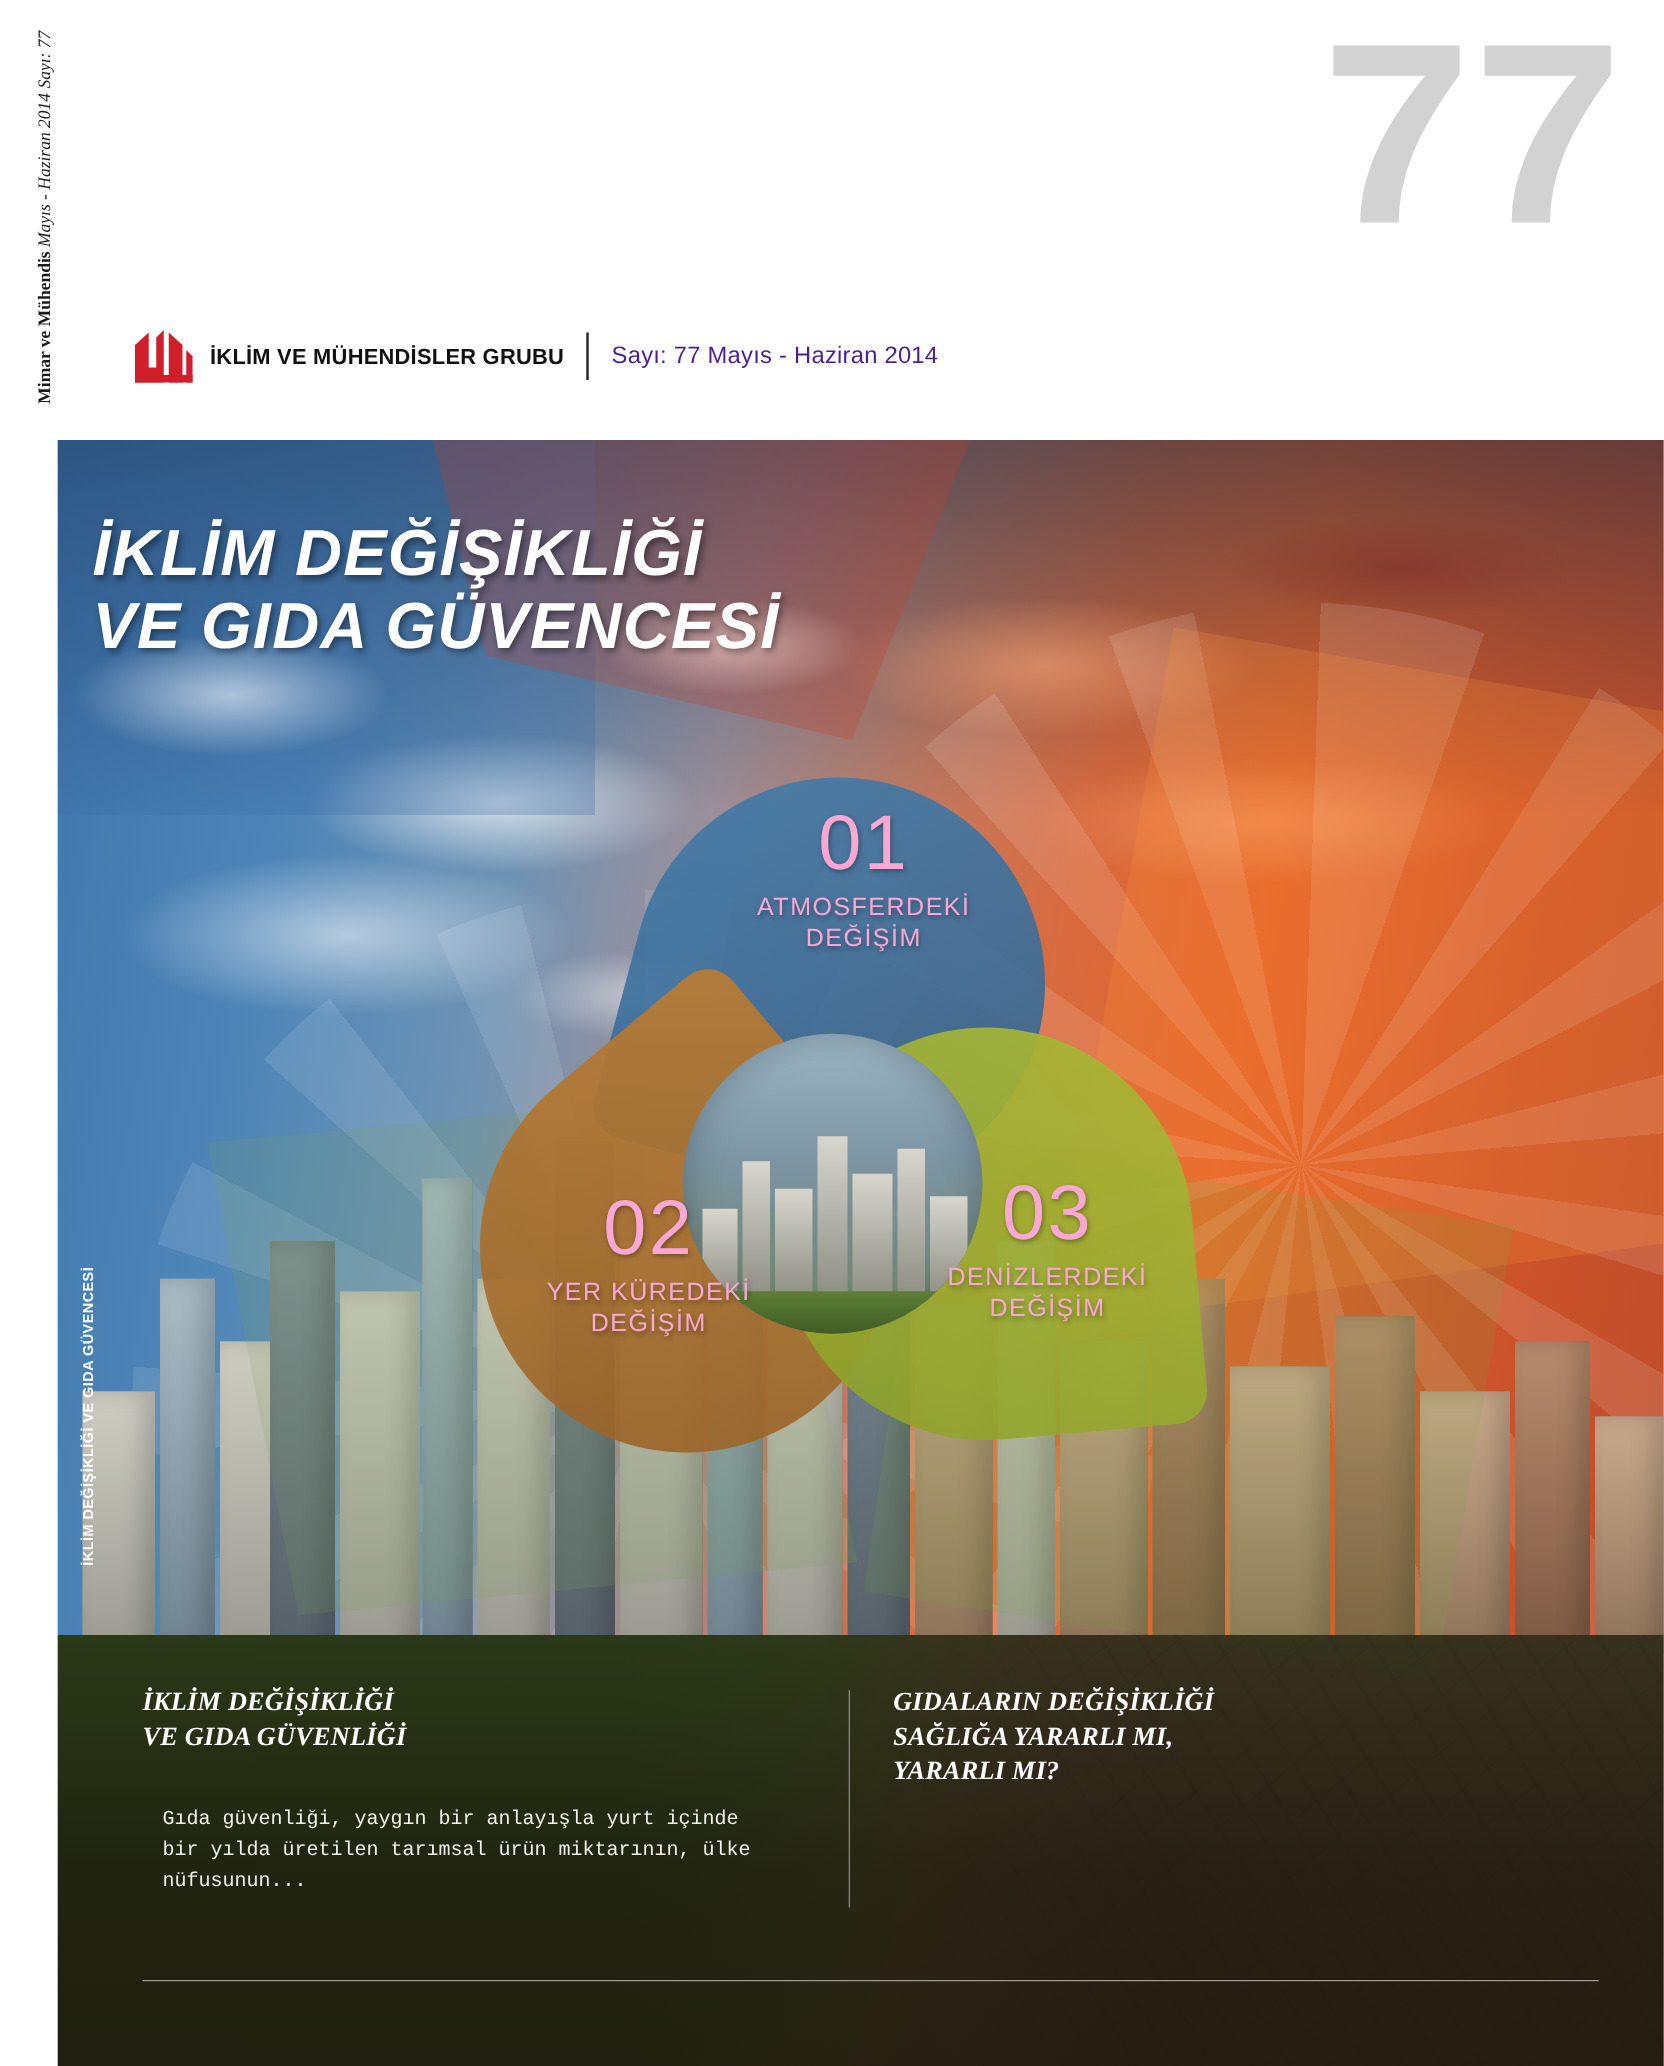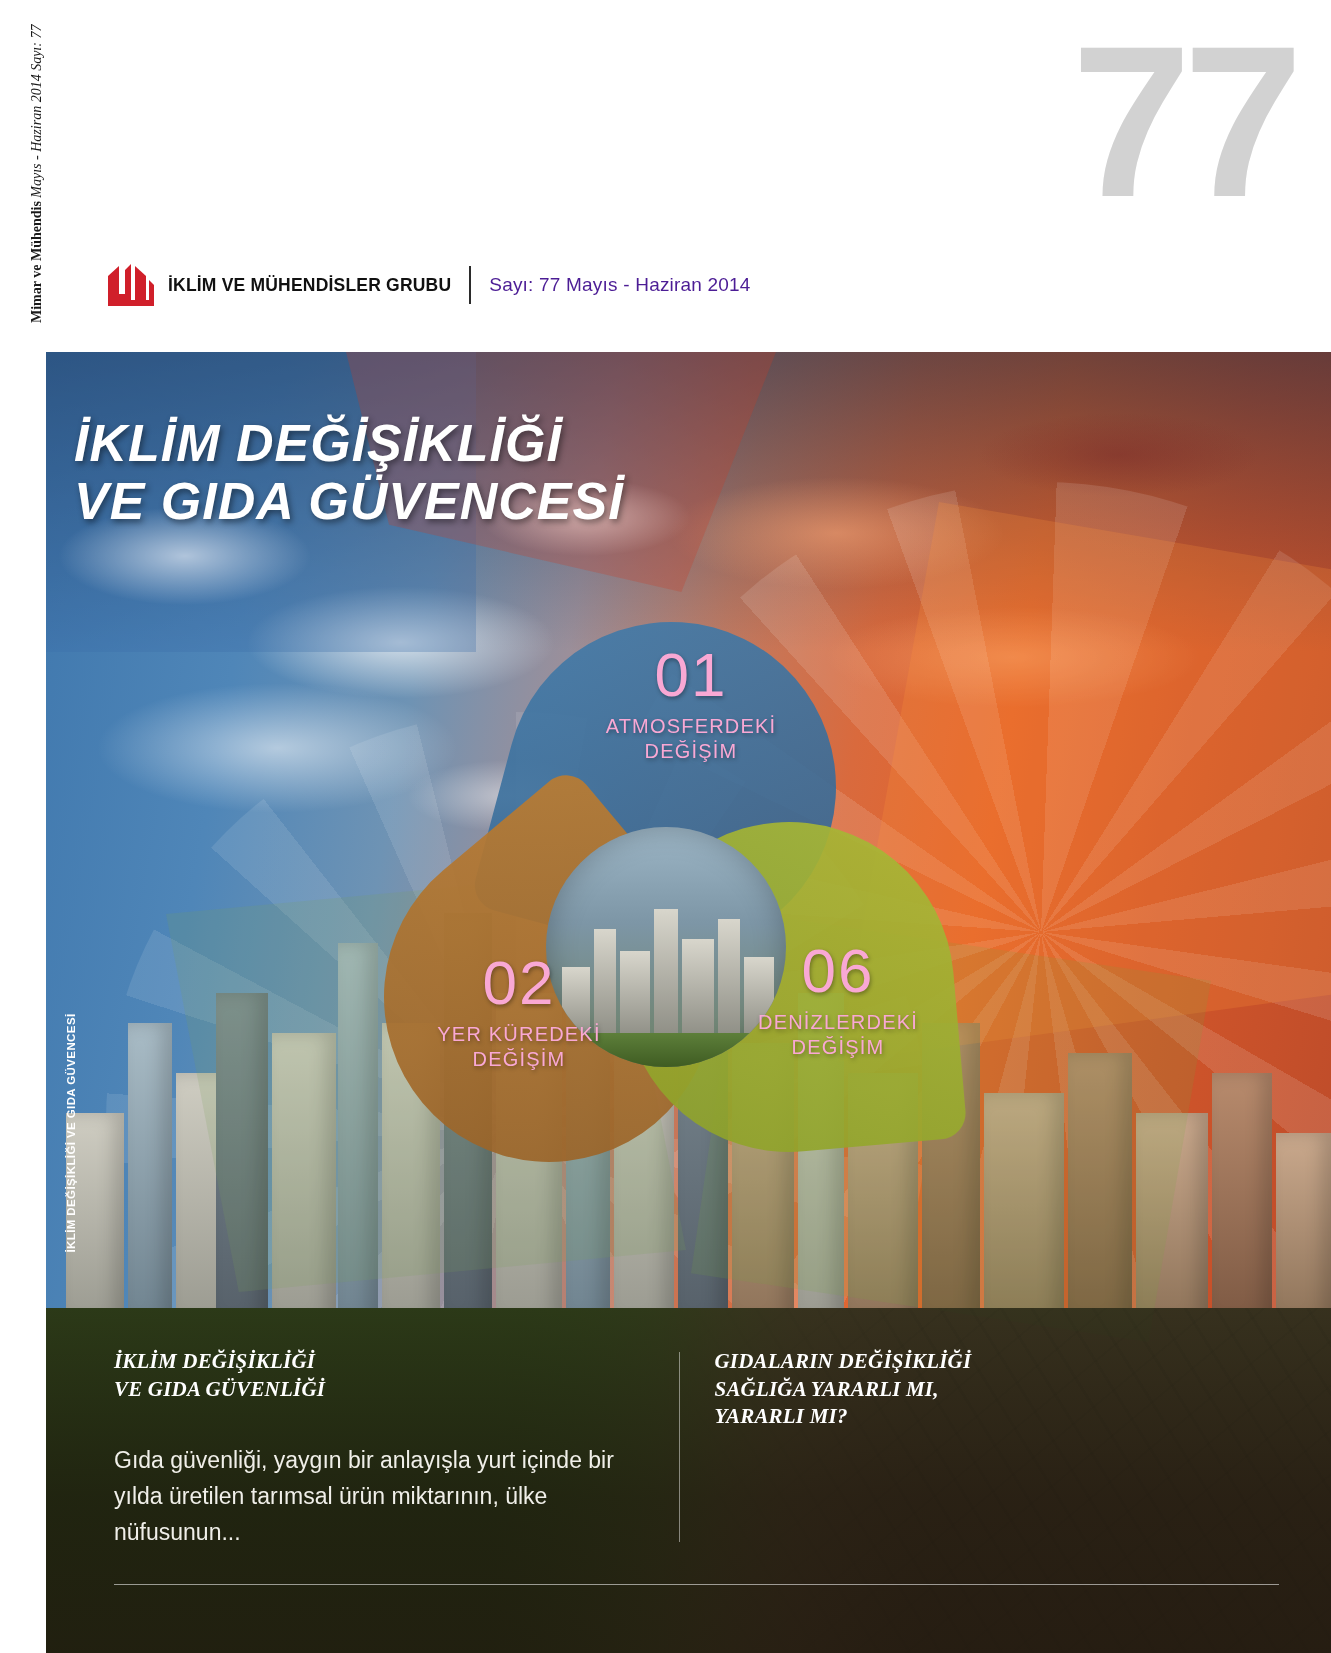--- a/index.html
+++ b/index.html
@@ -76,21 +76,21 @@
     font-size: 86px;
     font-weight: bold;
     line-height: 0.98;
     letter-spacing: -2px;
     color: #0f0f0f;
   }
   .issue-big {
     position: absolute;
     right: 36px;
     top: 14px;
-    font-family: Liberation Sans, sans-serif;
+    font-family: Liberation Mono, monospace;
     font-size: 215px;
     font-weight: bold;
     letter-spacing: -8px;
     color: #d2d2d2;
     line-height: 1;
   }
   .logo-row {
     position: absolute;
     left: 58px;
     top: 258px;
@@ -385,23 +385,23 @@
     margin: 0 0 40px 0;
     font-family: "Liberation Serif", serif;
     font-style: italic;
     font-weight: bold;
     font-size: 21px;
     line-height: 1.32;
     color: #ffffff;
     letter-spacing: .2px;
   }
   .teaser p {
-    margin: 0;
-    font-family: Liberation Sans, sans-serif;
-    font-size: 23px;
+    margin: 16px;
+    font-family: Liberation Mono, monospace;
+    font-size: 16px;
     line-height: 1.55;
     color: #f0efe9;
   }
   .teaser-rule {
     position: absolute;
     left: 68px;
     right: 52px;
     bottom: 68px;
     height: 1px;
     background: rgba(255,255,255,.55);
@@ -513,21 +513,21 @@
 
       <div class="seg-label sl-2">
         <div class="seg-num">02</div>
         <div class="seg-txt">
           <div>YER KÜREDEKİ</div>
           <div>DEĞİŞİM</div>
         </div>
       </div>
 
       <div class="seg-label sl-3">
-        <div class="seg-num">06</div>
+        <div class="seg-num">03</div>
         <div class="seg-txt">
           <div>DENİZLERDEKİ</div>
           <div>DEĞİŞİM</div>
         </div>
       </div>
     </div>
 
     <div class="teasers">
       <div class="teaser-row">
 

